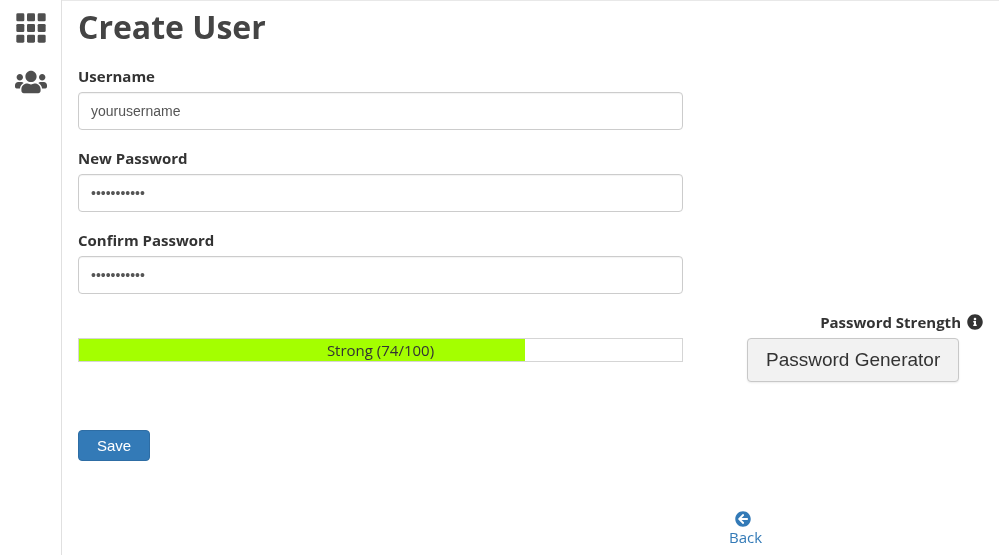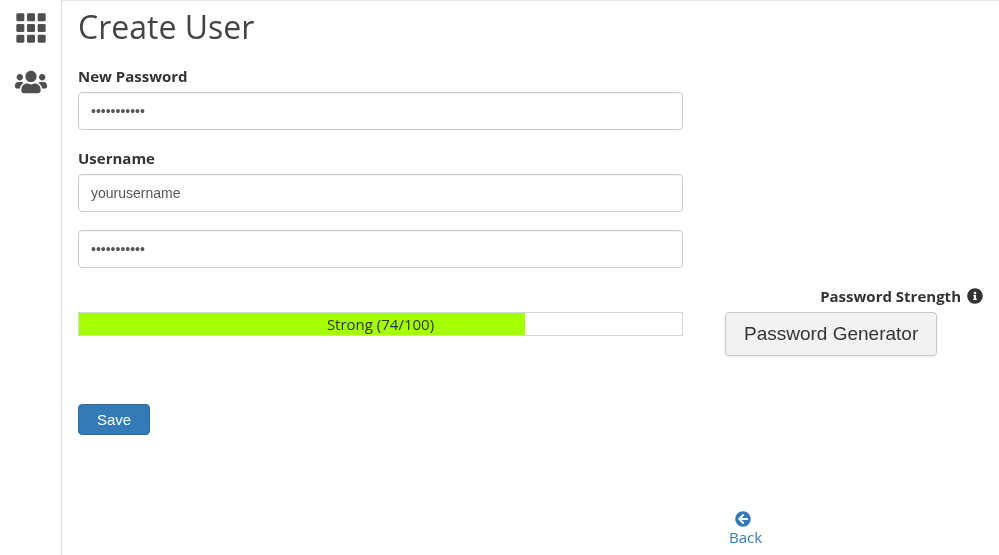--- a/index.html
+++ b/index.html
@@ -44,21 +44,21 @@
       fill: #4f4f4f;
     }
     .main {
       flex: 1;
       padding: 4px 16px 0 16px;
       border-top: 1px solid #e8e8e8;
       position: relative;
     }
     .page-title {
       font-size: 32px;
-      font-weight: 400;
+      font-weight: 700;
       color: #444;
       margin-bottom: 18px;
     }
     .form-group {
       margin-bottom: 18px;
     }
     .form-label {
       display: block;
       font-weight: 700;
       color: #333;
@@ -89,21 +89,21 @@
       cursor: pointer;
     }
     .info-icon svg {
       width: 16px;
       height: 16px;
       fill: #333;
     }
     .strength-row {
       display: flex;
       align-items: flex-start;
-      gap: 42px;
+      gap: 64px;
     }
     .strength-meter {
       width: 605px;
       height: 24px;
       border: 1px solid #d5d5d5;
       background: #fff;
       position: relative;
       overflow: hidden;
     }
     .strength-fill {
@@ -186,30 +186,31 @@
       <svg viewBox="0 0 640 512">
           <path d="M96 224c35.3 0 64-28.7 64-64s-28.7-64-64-64-64 28.7-64 64 28.7 64 64 64zm448 0c35.3 0 64-28.7 64-64s-28.7-64-64-64-64 28.7-64 64 28.7 64 64 64zm32 32h-64c-17.6 0-33.5 7.1-45.1 18.6 40.3 22.1 68.9 62 75.1 109.4h66c17.7 0 32-14.3 32-32v-32c0-35.3-28.7-64-64-64zm-256 0c61.9 0 112-50.1 112-112S381.9 32 320 32 208 82.1 208 144s50.1 112 112 112zm76.8 32h-8.3c-20.8 10-43.9 16-68.5 16s-47.6-6-68.5-16h-8.3C179.6 288 128 339.6 128 403.2V432c0 26.5 21.5 48 48 48h288c26.5 0 48-21.5 48-48v-28.8c0-63.6-51.6-115.2-115.2-115.2zm-223.7-13.4C161.5 263.1 145.6 256 128 256H64c-35.3 0-64 28.7-64 64v32c0 17.7 14.3 32 32 32h65.9c6.3-47.4 34.9-87.3 75.2-109.4z"></path>
         </svg>
     </div>
   </div>
 
   <div class="main">
     <h1 class="page-title">Create User</h1>
 
     <div class="form-group">
+      <label class="form-label">Username</label>
+      <input type="text" class="form-input" value="yourusername" style="">
+    </div>
+
+    <div class="form-group">
       <label class="form-label">New Password</label>
       <input type="password" class="form-input" value="•••••••••••" style="">
     </div>
 
     <div class="form-group">
-      <label class="form-label">Username</label>
-      <input type="text" class="form-input" value="yourusername" style="">
-    </div>
-
-    <div class="form-group">
+      <label class="form-label">Confirm Password</label>
       <input type="password" class="form-input" value="•••••••••••" style="">
     </div>
 
     <div class="form-group">
       <div class="label-row">
         <label class="form-label" style="margin-bottom:0">Password Strength</label>
         <span class="info-icon">
           <svg viewBox="0 0 512 512">
               <path d="M256 8C119 8 8 119 8 256s111 248 248 248 248-111 248-248S393 8 256 8zm0 110c23.2 0 42 18.8 42 42s-18.8 42-42 42-42-18.8-42-42 18.8-42 42-42zm56 254c0 6.6-5.4 12-12 12h-88c-6.6 0-12-5.4-12-12v-24c0-6.6 5.4-12 12-12h12v-64h-12c-6.6 0-12-5.4-12-12v-24c0-6.6 5.4-12 12-12h64c6.6 0 12 5.4 12 12v100h12c6.6 0 12 5.4 12 12v24z"></path>
             </svg>

